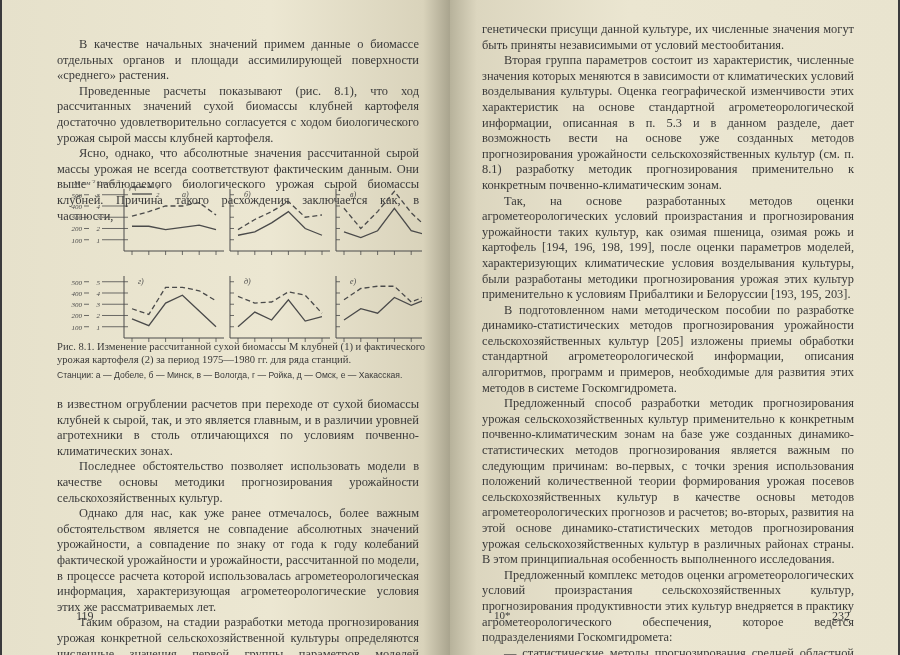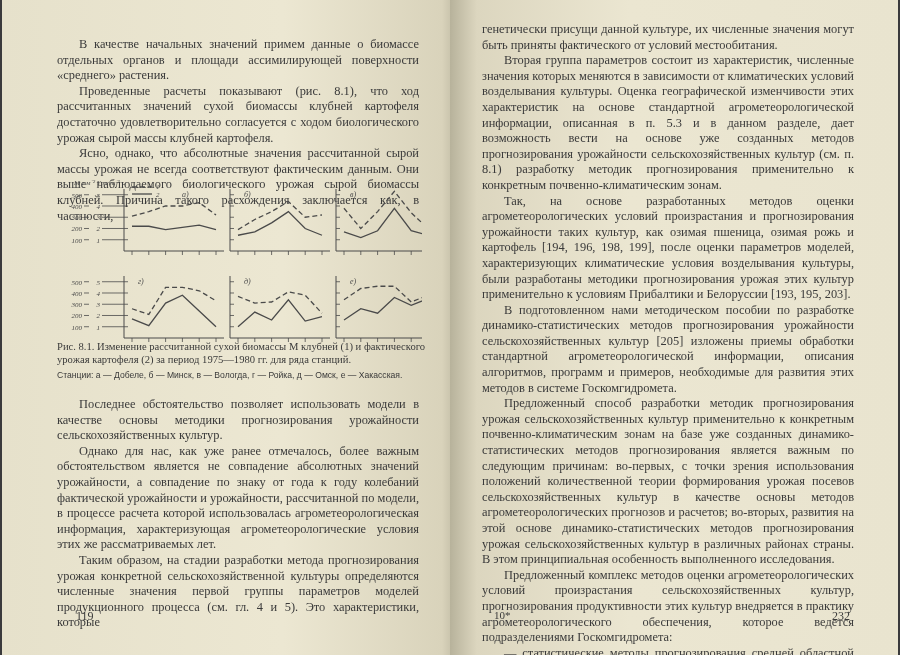--- a/index.html
+++ b/index.html
@@ -8,21 +8,21 @@
     background:#3a3a3c;
     font-family:"Liberation Serif","DejaVu Serif",serif;
     position:relative;
   }
   .spread { position:absolute; left:2px; top:0; width:896px; height:655px; }
   .page {
     position:absolute; top:0; height:655px;
     background:#e9e4cf;
     color:#3a3a3a;
   }
-  .page.left { left:0; width:448px; background:linear-gradient(to right,#e6e1cb 0%,#ece7d2 60%,#d9d3bb 94%,#a9a48e 100%);padding-left:20px; }
+  .page.left { left:0; width:448px; background:linear-gradient(to right,#e6e1cb 0%,#ece7d2 60%,#d9d3bb 94%,#a9a48e 100%); }
   .page.right { left:448px; width:448px; background:linear-gradient(to right,#b7b29b 0%,#dcd6bf 6%,#ebe6d1 40%,#e9e4cf 100%); }
   .text {
     position:absolute;
     font-size:12.4px;
     line-height:15.6px;
     text-align:justify;
   }
   .left .text { left:55px; width:362px; }
   .right .text { left:32px; width:372px; }
   .text p { margin:0; text-indent:22px; }
@@ -203,31 +203,32 @@
           <text x="104" y="24" font-size="7" font-style="italic" fill="#4a4a4a" font-family="Liberation Serif, serif">2</text>
         </svg>
     </div>
 
     <div class="caption">
       <div>Рис. 8.1. Изменение рассчитанной сухой биомассы M клубней (1) и фактического урожая картофеля (2) за период 1975—1980 гг. для ряда станций.</div>
       <div class="stations">Станции: а — Добеле, б — Минск, в — Вологда, г — Ройка, д — Омск, е — Хакасская.</div>
     </div>
 
     <div class="text" style="top:397px;">
+      <p class="noindent">в известном огрублении расчетов при переходе от сухой биомассы клубней к сырой, так, и это является главным, и в различии уровней агротехники в столь отличающихся по условиям почвенно-климатических зонах.</p>
       <p>Последнее обстоятельство позволяет использовать модели в качестве основы методики прогнозирования урожайности сельскохозяйственных культур.</p>
       <p>Однако для нас, как уже ранее отмечалось, более важным обстоятельством является не совпадение абсолютных значений урожайности, а совпадение по знаку от года к году колебаний фактической урожайности и урожайности, рассчитанной по модели, в процессе расчета которой использовалась агрометеорологическая информация, характеризующая агрометеорологические условия этих же рассматриваемых лет.</p>
       <p>Таким образом, на стадии разработки метода прогнозирования урожая конкретной сельскохозяйственной культуры определяются численные значения первой группы параметров моделей продукционного процесса (см. гл. 4 и 5). Это характеристики, которые</p>
     </div>
 
     <div class="folio" style="left:74px;">119</div>
   </div>
 
   <div class="page right">
     <div class="text" style="top:22px;">
-      <p class="noindent">генетически присущи данной культуре, их численные значения могут быть приняты фактического от условий местообитания.</p>
+      <p class="noindent">генетически присущи данной культуре, их численные значения могут быть приняты независимыми от условий местообитания.</p>
       <p>Вторая группа параметров состоит из характеристик, численные значения которых меняются в зависимости от климатических условий возделывания культуры. Оценка географической изменчивости этих характеристик на основе стандартной агрометеорологической информации, описанная в п. 5.3 и в данном разделе, дает возможность вести на основе уже созданных методов прогнозирования урожайности сельскохозяйственных культур (см. п. 8.1) разработку методик прогнозирования применительно к конкретным почвенно-климатическим зонам.</p>
       <p>Так, на основе разработанных методов оценки агрометеорологических условий произрастания и прогнозирования урожайности таких культур, как озимая пшеница, озимая рожь и картофель [194, 196, 198, 199], после оценки параметров моделей, характеризующих климатические условия возделывания культуры, были разработаны методики прогнозирования урожая этих культур применительно к условиям Прибалтики и Белоруссии [193, 195, 203].</p>
       <p>В подготовленном нами методическом пособии по разработке динамико-статистических методов прогнозирования урожайности сельскохозяйственных культур [205] изложены приемы обработки стандартной агрометеорологической информации, описания алгоритмов, программ и примеров, необходимые для развития этих методов в системе Госкомгидромета.</p>
       <p>Предложенный способ разработки методик прогнозирования урожая сельскохозяйственных культур применительно к конкретным почвенно-климатическим зонам на базе уже созданных динамико-статистических методов прогнозирования является важным по следующим причинам: во-первых, с точки зрения использования положений количественной теории формирования урожая посевов сельскохозяйственных культур в качестве основы методов агрометеорологических прогнозов и расчетов; во-вторых, развития на этой основе динамико-статистических методов прогнозирования урожая сельскохозяйственных культур в различных районах страны. В этом принципиальная особенность выполненного исследования.</p>
       <p>Предложенный комплекс методов оценки агрометеорологических условий произрастания сельскохозяйственных культур, прогнозирования продуктивности этих культур внедряется в практику агрометеорологического обеспечения, которое ведется подразделениями Госкомгидромета:</p>
       <p>— статистические методы прогнозирования средней областной урожайности ярового ячменя, овса, метод оценки условий уборки урожая картофеля прошли производственные испытания, утверждены Центральной методической комиссией по гидрометеорологическим прогнозам Госкомгидромета и внедрены в практику оперативного обеспечения сельского хозяйства Северного, Северо-Западного и Верхне-Волжского УГКС. Помимо УГКС нечерноземной зоны РСФСР метод оценки условий уборки урожая внедрен</p>
     </div>
     <div class="signature" style="left:44px;">10*</div>
     <div class="folio" style="left:382px;">232</div>
   </div>

